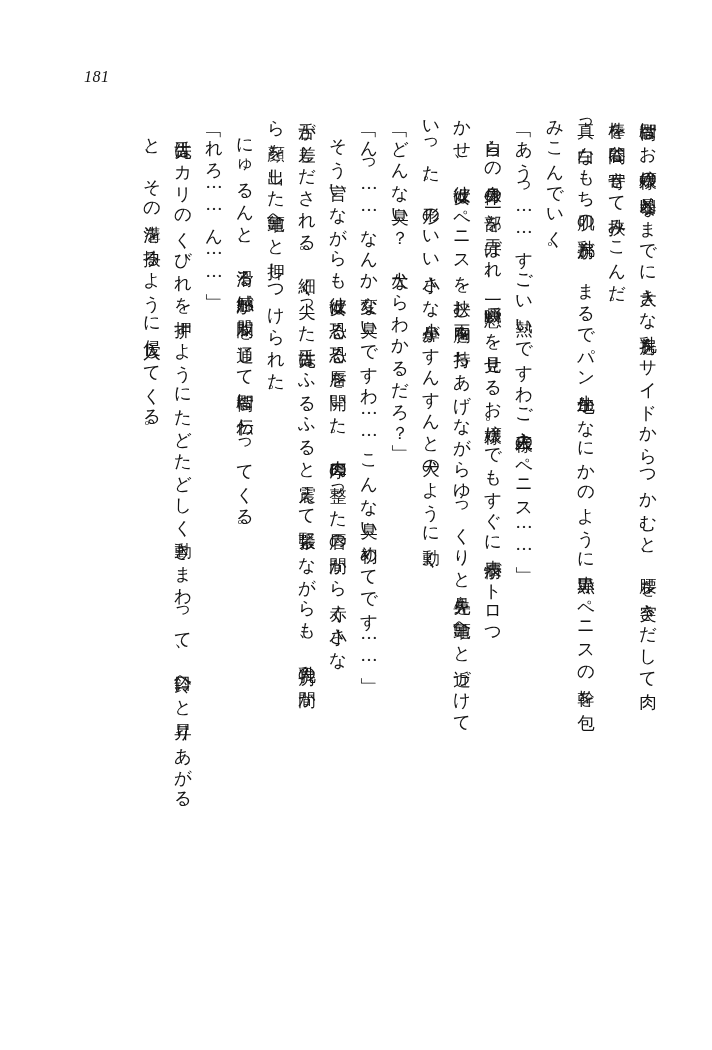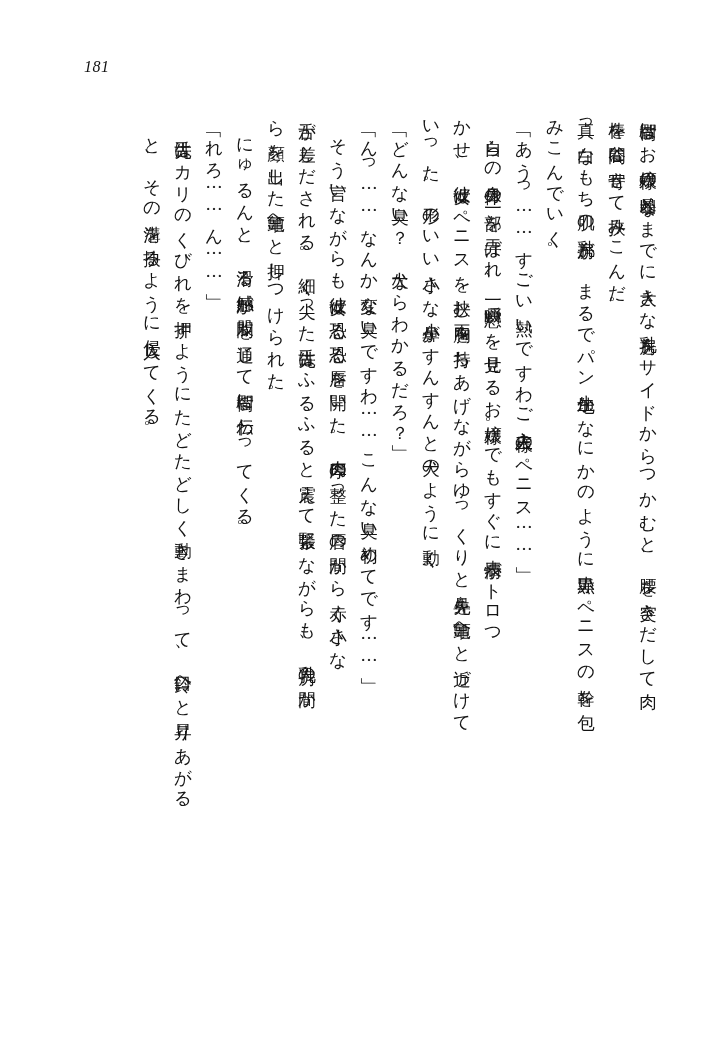--- a/index.html
+++ b/index.html
@@ -14,21 +14,21 @@
   #page {
     position: relative;
     width: 712px;
     height: 1050px;
     background: #ffffff;
     overflow: hidden;
   }
   #page-number {
     position: absolute;
     left: 84px;
-    top: 58px;
+    top: 68px;
     font-size: 16px;
     font-style: italic;
     font-family: "Liberation Serif", "DejaVu Serif", serif;
     color: #111;
     letter-spacing: 0.5px;
   }
   #body-text {
     position: absolute;
     right: 56px;
     top: 108px;

